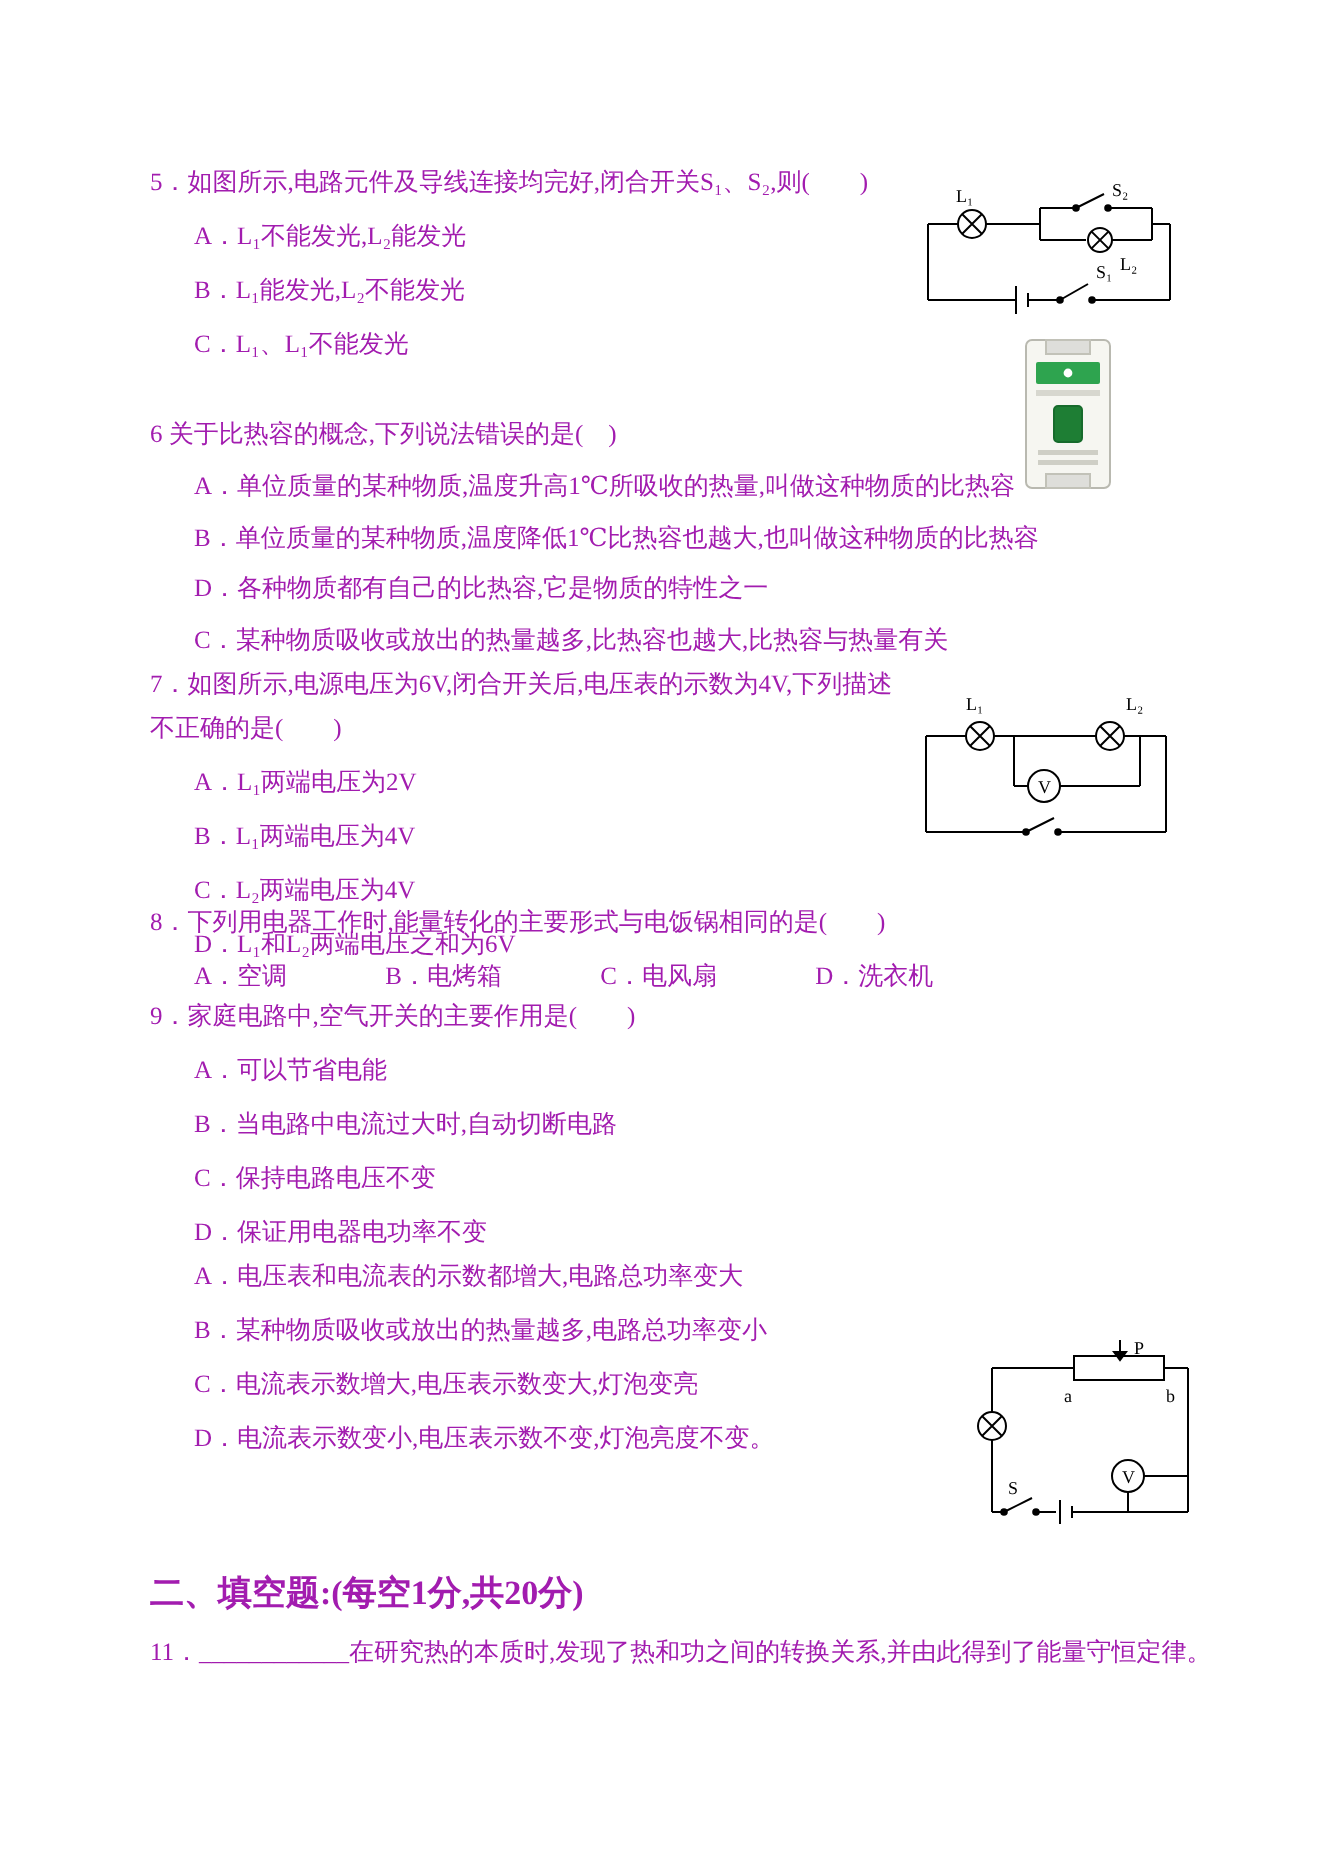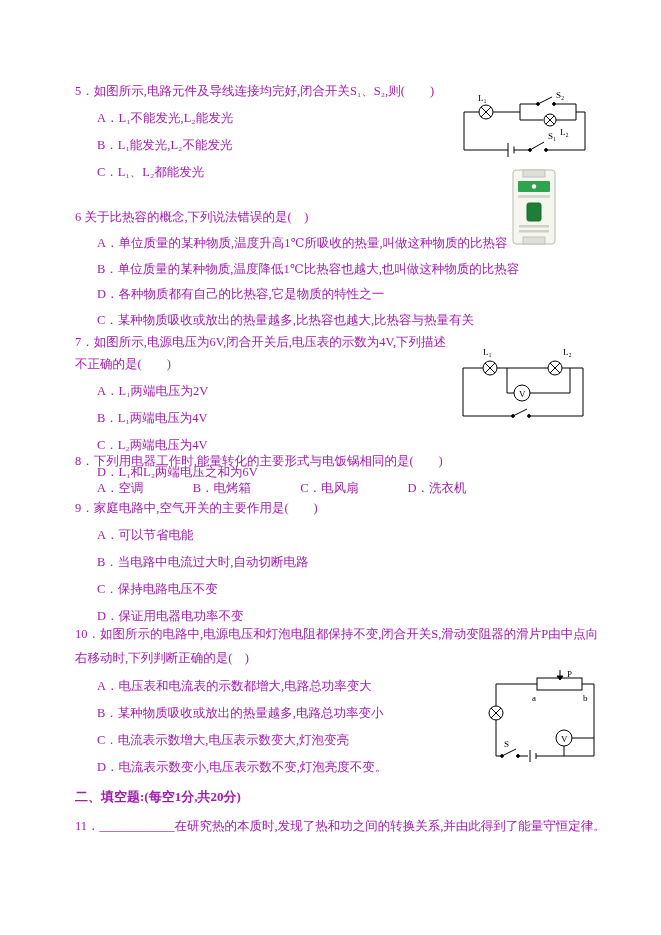--- a/index.html
+++ b/index.html
@@ -12,38 +12,38 @@
     font-size:12.5px;
     overflow:hidden;
   }
   .q{position:absolute;left:75px;right:58px;}
   .stem{line-height:22px;}
   .opts{padding-left:22px;margin-top:3px;}
   .opts .opt{line-height:27px;white-space:nowrap;}
   .opts.tight .opt{line-height:25.5px;white-space:normal;}
   .opts-inline{padding-left:22px;margin-top:3px;line-height:26px;}
   .opts-inline .opt{display:inline-block;margin-right:46px;font-family:Liberation Serif, serif;}
-  .sec-title{position:absolute;left:75px;font-weight:bold;font-size:13px;line-height:22px;}
+  .sec-title{position:absolute;left:75px;font-weight:bold;font-size:17px;line-height:22px;}
   .fill{position:absolute;left:75px;right:55px;line-height:25px;}
   .fill .l2{padding-left:22px;}
   .diagram{position:absolute;}
   .diagram svg text{font-family:"Liberation Serif","DejaVu Serif",serif;font-size:9px;fill:#000;}
   .narrow{max-width:372px;}
 </style>
 </head>
 <body>
 
 <div class="page">
 
   <div class="q" style="top:80px">
     <div class="stem narrow">5．如图所示,电路元件及导线连接均完好,闭合开关S₁、S₂,则(　　)</div>
     <div class="opts">
       <div class="opt">A．L₁不能发光,L₂能发光</div>
       <div class="opt">B．L₁能发光,L₂不能发光</div>
-      <div class="opt">C．L₁、L₂都能发光</div>
+      <div class="opt">C．L₁、L₁不能发光</div>
     </div>
   </div>
 
   <div class="diagram" style="left:458px;top:92px">
     <svg width="134" height="74" viewBox="0 0 134 74">
       <g fill="none" stroke="#000" stroke-width="1">
         <path d="M6,20 H21"></path>
         <circle cx="28" cy="20" r="7"></circle>
         <path d="M23,15 L33,25 M23,25 L33,15"></path>
         <path d="M35,20 H62"></path>
@@ -148,21 +148,20 @@
     <div class="stem">9．家庭电路中,空气开关的主要作用是(　　)</div>
     <div class="opts">
       <div class="opt">A．可以节省电能</div>
       <div class="opt">B．当电路中电流过大时,自动切断电路</div>
       <div class="opt">C．保持电路电压不变</div>
       <div class="opt">D．保证用电器电功率不变</div>
     </div>
   </div>
 
   <div class="q" style="top:622px">
-    <div class="stem" style="line-height:24px">10．如图所示的电路中,电源电压和灯泡电阻都保持不变,闭合开关S,滑动变阻器的滑片P由中点向右移动时,下列判断正确的是(　)</div>
     <div class="opts">
       <div class="opt">A．电压表和电流表的示数都增大,电路总功率变大</div>
       <div class="opt">B．某种物质吸收或放出的热量越多,电路总功率变小</div>
       <div class="opt">C．电流表示数增大,电压表示数变大,灯泡变亮</div>
       <div class="opt">D．电流表示数变小,电压表示数不变,灯泡亮度不变。</div>
     </div>
   </div>
 
   <div class="diagram" style="left:482px;top:668px">
     <svg width="122" height="106" viewBox="0 0 122 106">

